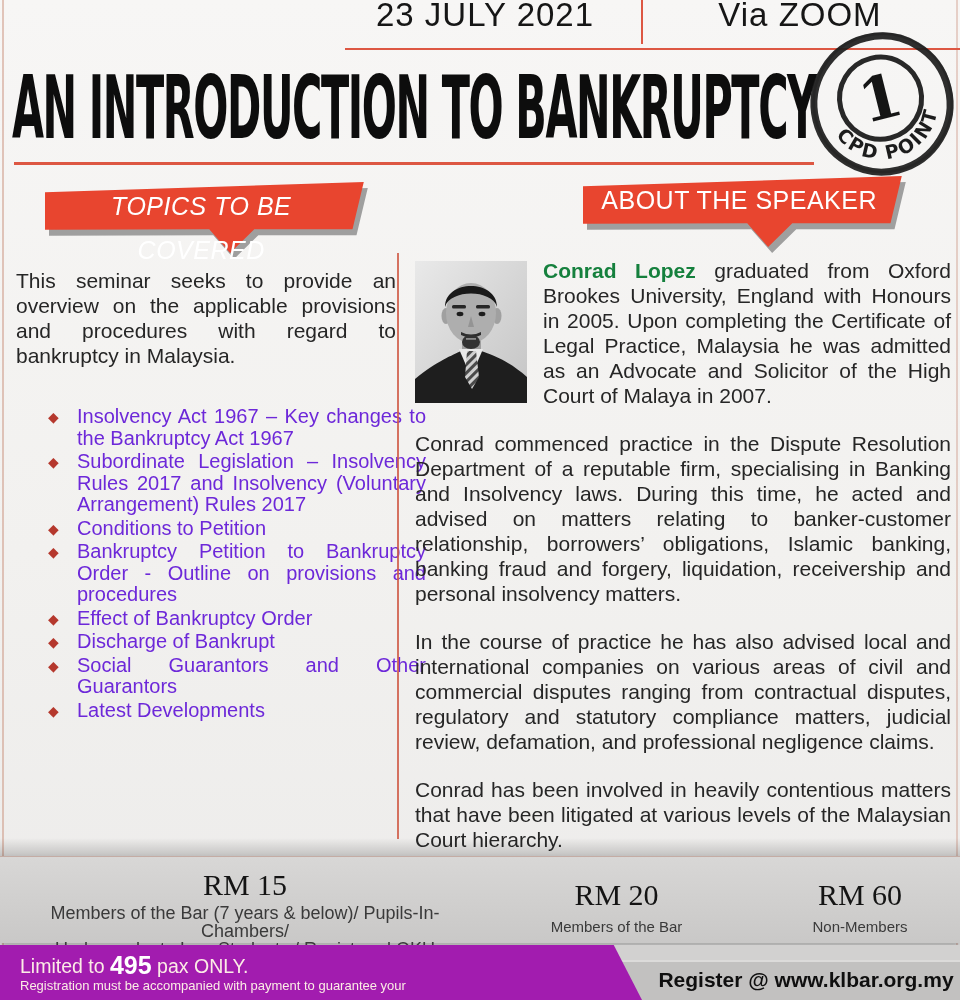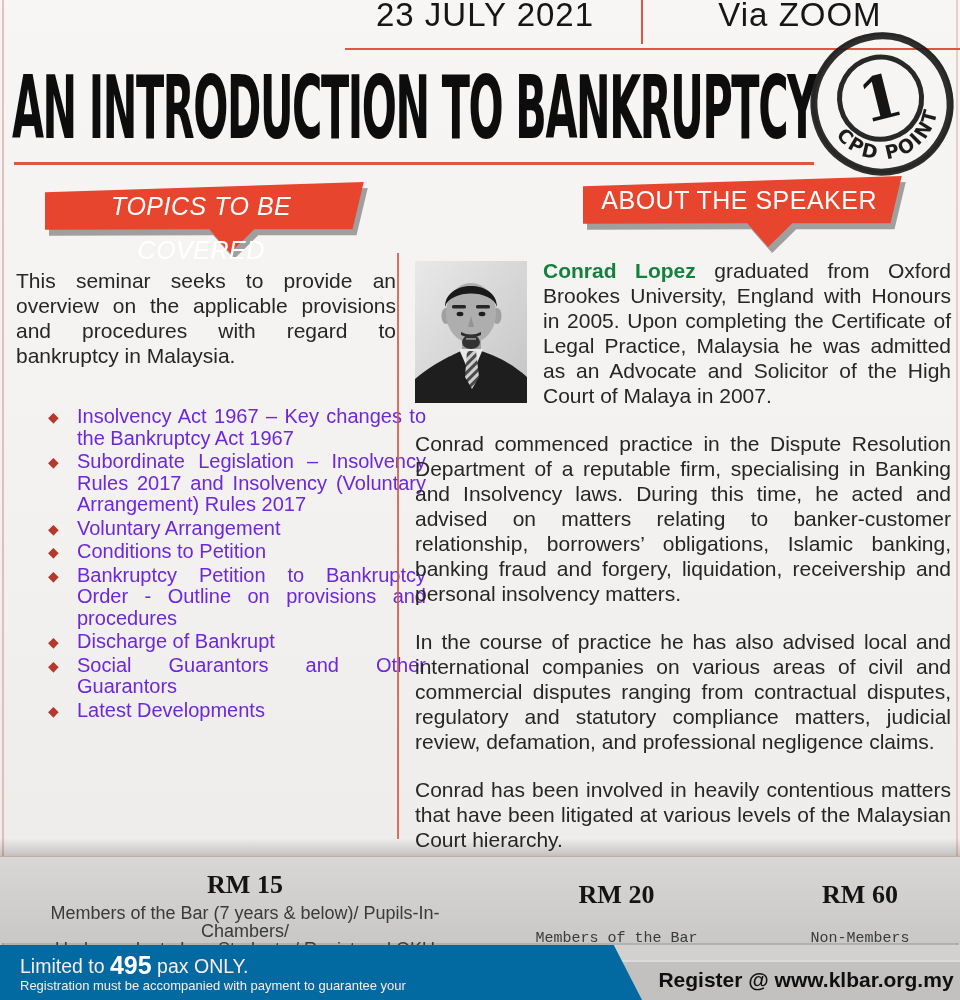--- a/index.html
+++ b/index.html
@@ -59,30 +59,30 @@
   .curl-shadow{left:0;top:838px;width:960px;height:18px;
     background:linear-gradient(180deg,rgba(0,0,0,0),rgba(0,0,0,0.18));}
   .pricebar{left:0;top:856px;width:960px;height:86px;
     background:linear-gradient(180deg,#d8d7d6,#c9c8c7);
     border-top:1px solid rgba(185,120,100,.35);
     box-shadow:0 5px 6px rgba(0,0,0,.28);}
   .price-col{position:absolute;text-align:center;}
   .price-1{left:15px;top:12px;width:460px;}
   .price-2{left:524px;top:22px;width:185px;}
   .price-3{left:765px;top:22px;width:190px;}
-  .price{font-family:"Liberation Serif", serif;font-weight:700;font-size:26px;line-height:32px;color:#141414;}
+  .price{font-family:"Liberation Serif", serif;font-weight:400;font-size:30px;line-height:32px;color:#141414;}
   .aud{font-size:18px;line-height:18px;color:#3a3a3a;margin-top:3px;}
-  .price-2 .aud,.price-3 .aud{font-size:15px;margin-top:19px;font-family:Liberation Mono, monospace;}
+  .price-2 .aud,.price-3 .aud{font-size:15px;margin-top:7px;}
 
   
   .footer{left:0;top:945px;width:960px;height:55px;background:#d2d1d0;}
   .reg-band{position:absolute;left:580px;right:0;top:15px;bottom:0;background:#c2c1c0;border-top:2px solid #dcdbda;}
   .register{position:absolute;left:646px;top:15px;width:320px;line-height:40px;text-align:center;
     font-size:21px;font-weight:700;color:#0f0f0f;white-space:nowrap;}
-  .red-banner{position:absolute;left:0;top:0;width:642px;height:55px;background:#0369a1;
+  .red-banner{position:absolute;left:0;top:0;width:642px;height:55px;background:#a21caf;
     clip-path:polygon(0 0,95.6% 0,100% 100%,0 100%);color:#fcece6;}
   .red-banner .l1{position:absolute;left:20px;top:6px;font-size:19.5px;white-space:nowrap;}
   .red-banner .l1 b{font-size:25px;font-weight:700;color:#ffffff;vertical-align:-1px;}
   .red-banner .l2{position:absolute;left:20px;top:33px;font-size:13px;white-space:nowrap;}
 </style>
 </head>
 <body>
 
 <div class="abs edge-left"></div>
 <div class="abs edge-right"></div>
@@ -120,23 +120,23 @@
   <div class="shadow"></div>
   <div class="shape"></div>
   <div class="label">ABOUT THE SPEAKER</div>
 </div>
 
 <div class="abs intro">This seminar seeks to provide an overview on the applicable provisions and procedures with regard to bankruptcy in Malaysia.</div>
 
 <ul class="abs topics-list">
   <li>Insolvency Act 1967 – Key changes to the Bankruptcy Act 1967</li>
   <li>Subordinate Legislation – Insolvency Rules 2017 and Insolvency (Voluntary Arrangement) Rules 2017</li>
-  <li>Voluntary Arrangement</li>
   <li>Conditions to Petition</li>
   <li>Bankruptcy Petition to Bankruptcy Order - Outline on provisions and procedures</li>
+  <li>Effect of Bankruptcy Order</li>
   <li>Discharge of Bankrupt</li>
   <li>Social Guarantors and Other Guarantors</li>
   <li>Latest Developments</li>
 </ul>
 
 <div class="abs col-divider"></div>
 
 <div class="abs speaker-col">
   <div>
     <svg class="photo" viewBox="0 0 112 142">

